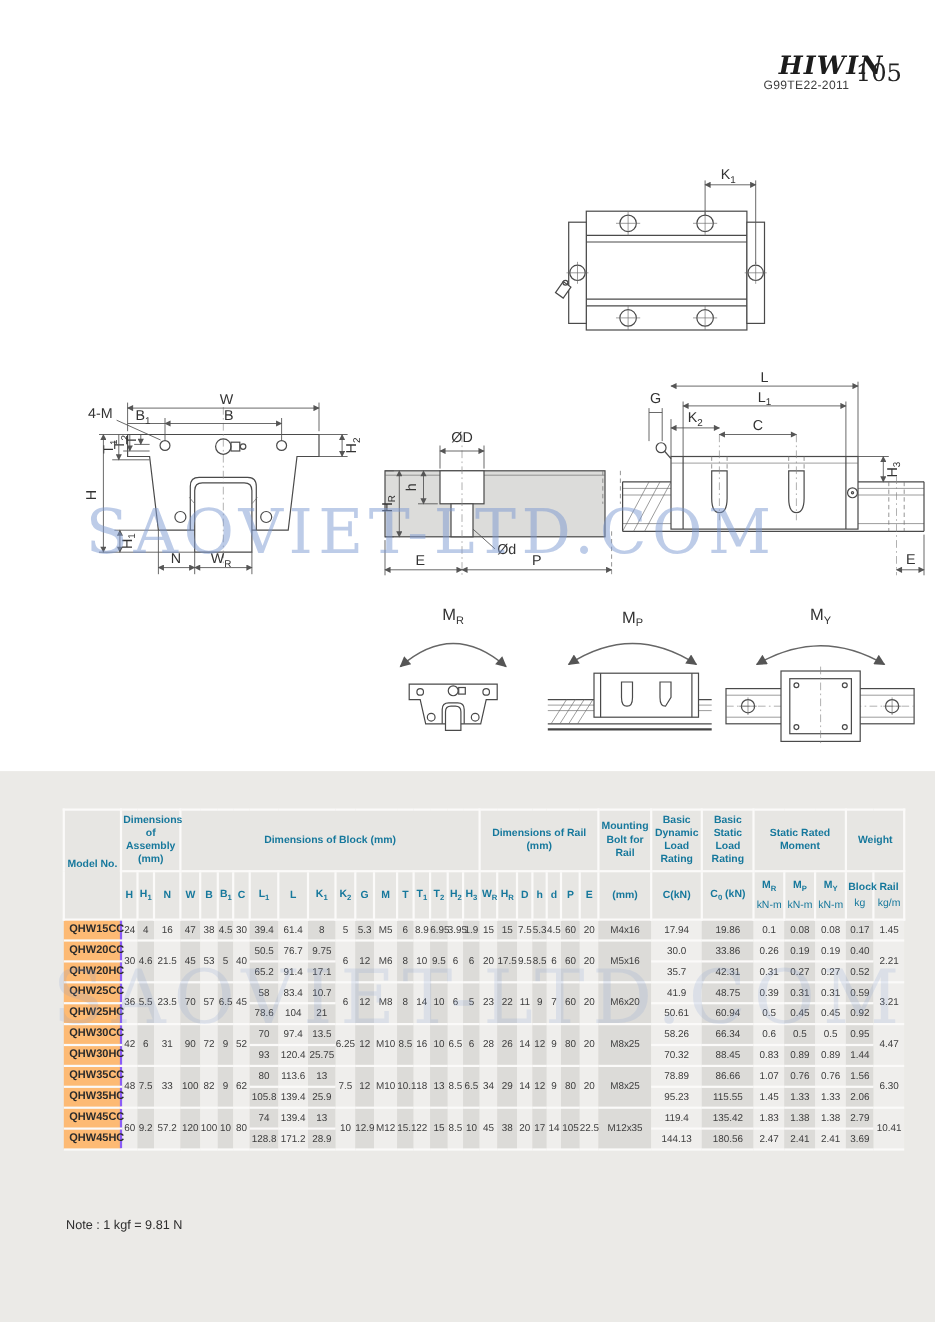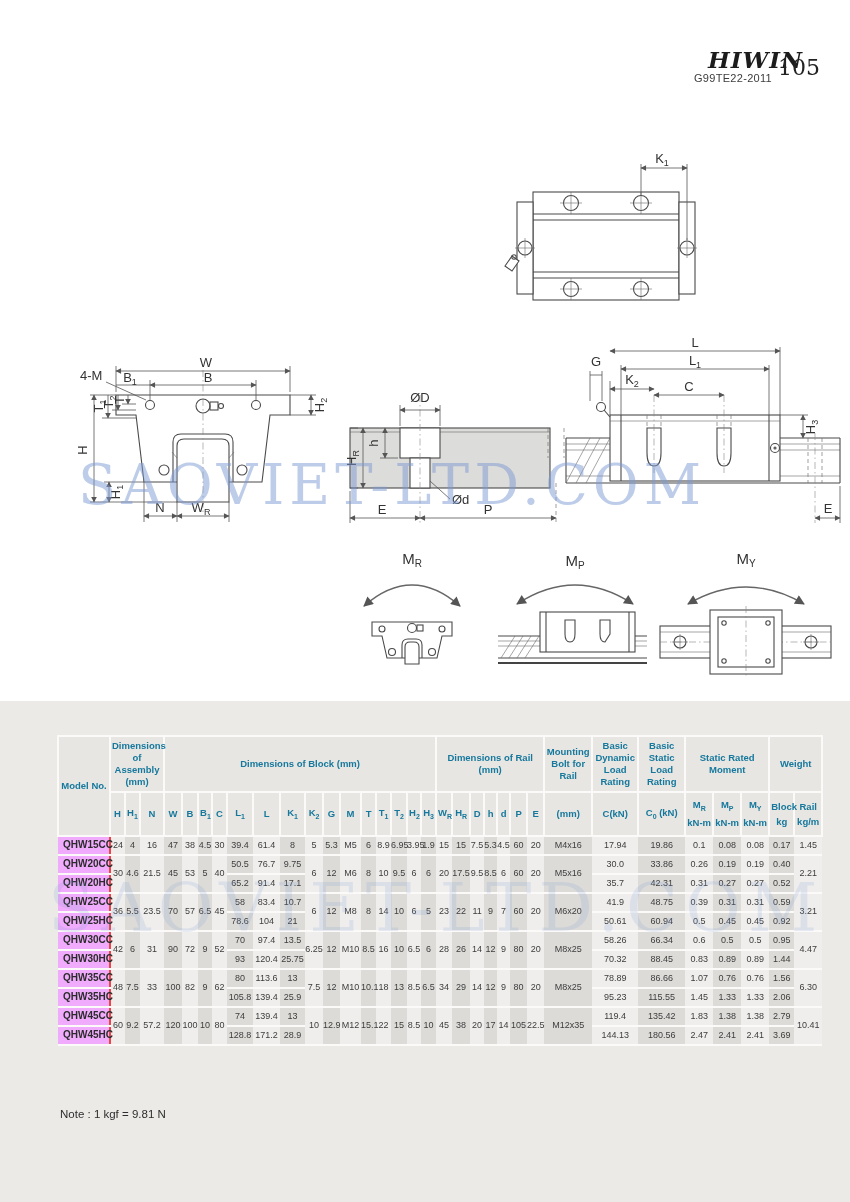--- a/index.html
+++ b/index.html
@@ -35,25 +35,25 @@
   table{border-collapse:collapse;table-layout:fixed;width:764px;}
   #spec-table{position:absolute;left:57px;top:735px;z-index:2;}
   th{background:#e7e6e3;border:2px solid #fbfaf9;color:#16789c;font-size:9.5px;
      font-weight:bold;padding:1px;line-height:1.25;vertical-align:middle;text-align:center;}
   thead tr:first-child{height:56px;}
   thead tr:last-child{height:44px;}
   tbody tr{height:19px;}
   td{border-top:2px solid #fbfaf9;border-bottom:2px solid #fbfaf9;padding:0;
      text-align:center;font-size:9px;color:#3d3d3d;line-height:1.05;}
   td.model{font-weight:bold;color:#2b2b2b;text-align:left;padding-left:5px;font-size:10px;
-           background:#f0abfc;border-right:2px solid #ef4444;}
+           background:#fdba74;border-right:2px solid #8b5cf6;}
   td.lt{background:#efeeec;}
   td.dk{background:#dcdbd8;}
   th sub,td sub{font-size:7px;}
-  .unit{margin-top:3px;font-weight:bold;}
+  .unit{margin-top:3px;font-weight:normal;}
   .note{position:absolute;left:60px;top:1108px;font-size:11.5px;color:#2e2e2e;z-index:3;}
   .abs{position:absolute;}
 </style>
 </head>
 <body>
 
 <div class="page">
 
   <svg width="0" height="0" style="position:absolute">
     <defs>

